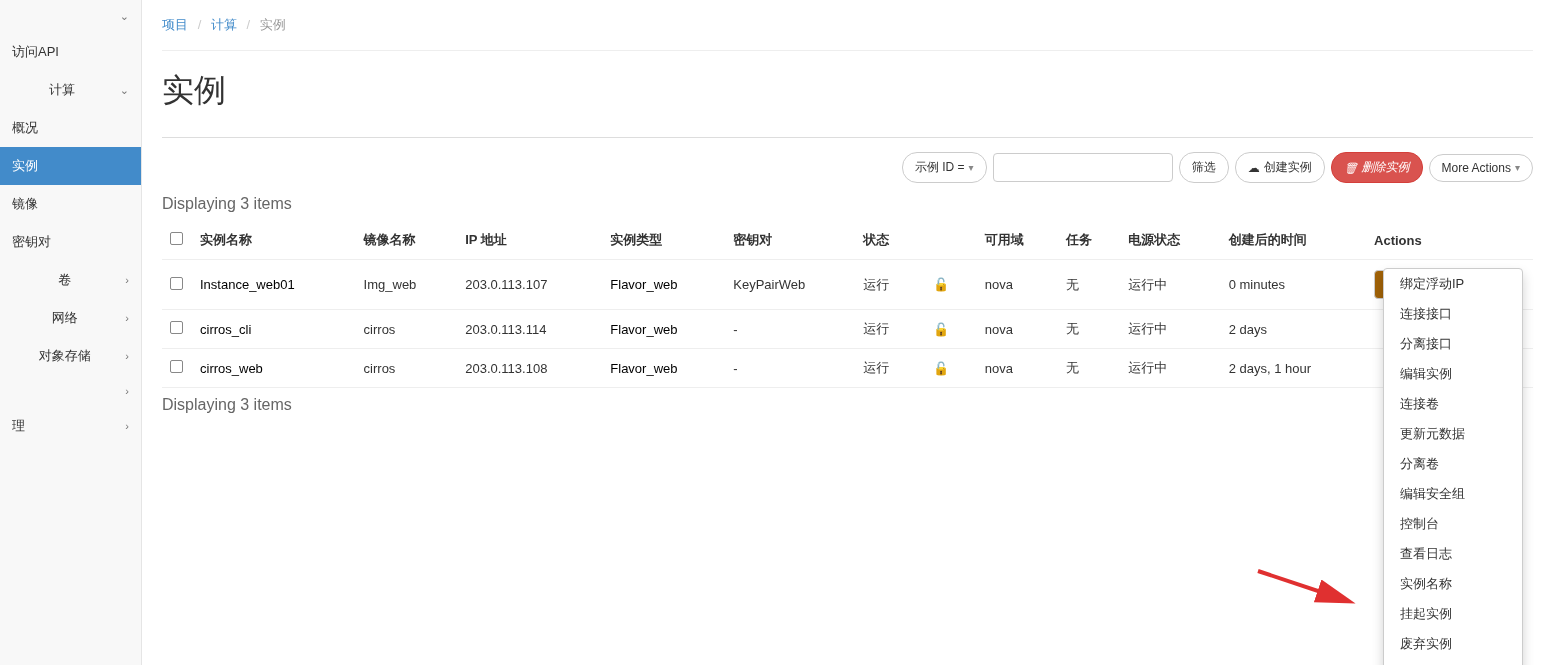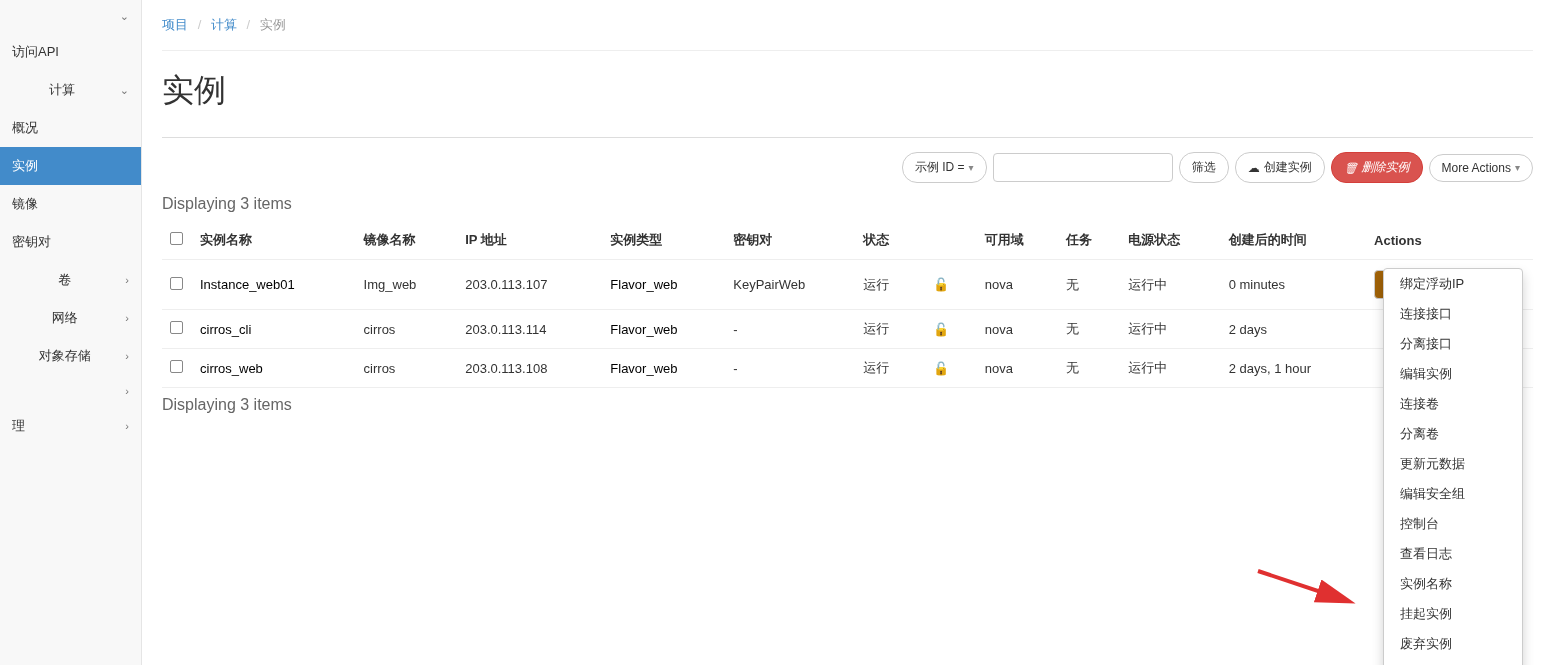--- a/index.html
+++ b/index.html
@@ -228,22 +228,22 @@
 
       <div class="count-text">Displaying 3 items</div>
     </div>
 
     <div class="dropdown" id="dropdown-menu">
         <div class="dropdown-item">绑定浮动IP</div>
         <div class="dropdown-item">连接接口</div>
         <div class="dropdown-item">分离接口</div>
         <div class="dropdown-item">编辑实例</div>
         <div class="dropdown-item">连接卷</div>
+        <div class="dropdown-item">更新元数据</div>
         <div class="dropdown-item">分离卷</div>
-        <div class="dropdown-item">更新元数据</div>
         <div class="dropdown-item">编辑安全组</div>
         <div class="dropdown-item">控制台</div>
         <div class="dropdown-item">查看日志</div>
         <div class="dropdown-item">实例名称</div>
         <div class="dropdown-item">挂起实例</div>
         <div class="dropdown-item">废弃实例</div>
         <div class="dropdown-item danger">调整实例大小</div>
       </div>
 
     <svg class="arrow-annot" width="110" height="50" viewBox="0 0 110 50">

